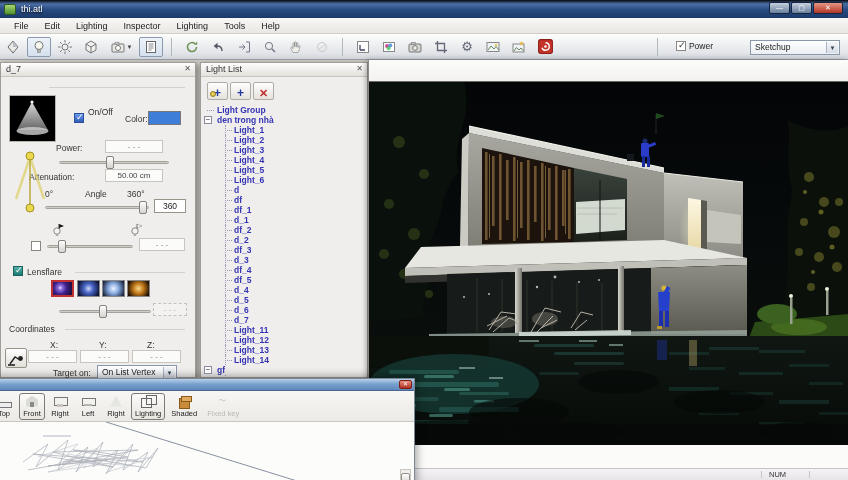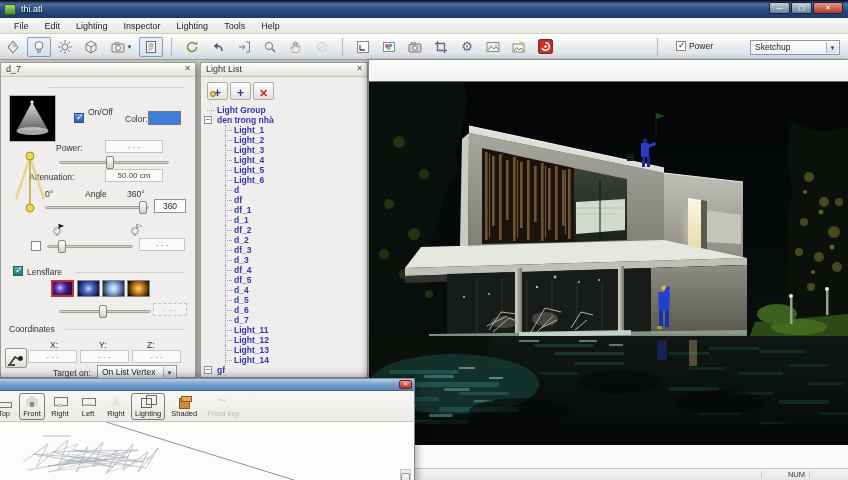--- a/index.html
+++ b/index.html
@@ -60,21 +60,21 @@
 .tree-row.d1::before{left:22px}
 .tree-row.d1::after{content:'';position:absolute;left:22px;top:0;height:100%;border-left:1px dotted #9a9ab8}
 .tree-row.exp::before{display:none}
 .expbox{position:absolute;left:1px;top:1px;width:8px;height:8px;border:1px solid #8a8aa2;background:#fff;font-size:8px;line-height:6px;text-align:center;color:#333;z-index:2}
 
 .preview{position:absolute;left:368px;top:60px;width:480px;height:420px;background:#fbfbfa;border-left:1px solid #8d8a84;box-shadow:-2px 0 5px rgba(0,0,0,.3)}
 .pvheader{position:absolute;left:0;top:0;right:0;height:22px;background:linear-gradient(#fcfcfb,#f2f1ef);border-bottom:1px solid #6a6a66}
 .render{position:absolute;left:0;top:22px;width:480px;height:363px;background:#05080a;overflow:hidden}
 .pvfooter{position:absolute;left:0;top:385px;right:0;height:23px;background:#fbfbfa}
 .statusbar{position:absolute;left:0;top:408px;right:0;height:12px;background:linear-gradient(#f5f3f6,#e8e5e9);border-top:1px solid #c6c2c6}
-.statusbar .num{position:absolute;left:400px;top:1px;width:36px;font-size:7.5px;color:#333;text-align:right}
+.statusbar .num{position:absolute;left:400px;top:1px;width:36px;font-size:7.5px;color:#333;text-align:left}
 .statusbar .ssep{position:absolute;top:2px;bottom:2px;width:1px;background:#c8c4c8}
 
 .view2d{position:absolute;left:-13px;top:378px;width:428px;height:110px;background:#f3f1ef;border:1px solid #7a8896;box-shadow:2px -2px 8px rgba(0,0,0,.35)}
 .v2title{position:absolute;left:0;top:0;right:0;height:12px;background:linear-gradient(#b8d0ea 0%,#7aa2cf 45%,#5d88bb 100%);border-bottom:1px solid #48668e}
 .v2close{position:absolute;right:2px;top:1px;width:13px;height:9px;background:linear-gradient(#e89080,#b03022);border:1px solid #7c1e14;border-radius:2px;color:#fff;font-size:6px;line-height:7px;text-align:center}
 .v2toolbar{position:absolute;left:0;top:12px;right:0;height:31px;background:linear-gradient(#f7f6f4,#eceae6);border-bottom:1px solid #c9c5c0;display:flex;align-items:center;padding-left:3px;gap:2px}
 .vbtn{min-width:26px;height:27px;display:flex;flex-direction:column;align-items:center;justify-content:flex-start;padding:1px 3px;border:1px solid transparent}
 .vbtn.vsel{border:1px solid #7e7a74;border-radius:3px;background:linear-gradient(#fbfbfa,#e8e5e0)}
 .vbtn .vlabel{font-size:7.5px;color:#222;line-height:9px}
 .vbtn.vdis .vlabel{color:#bcb9b3}

